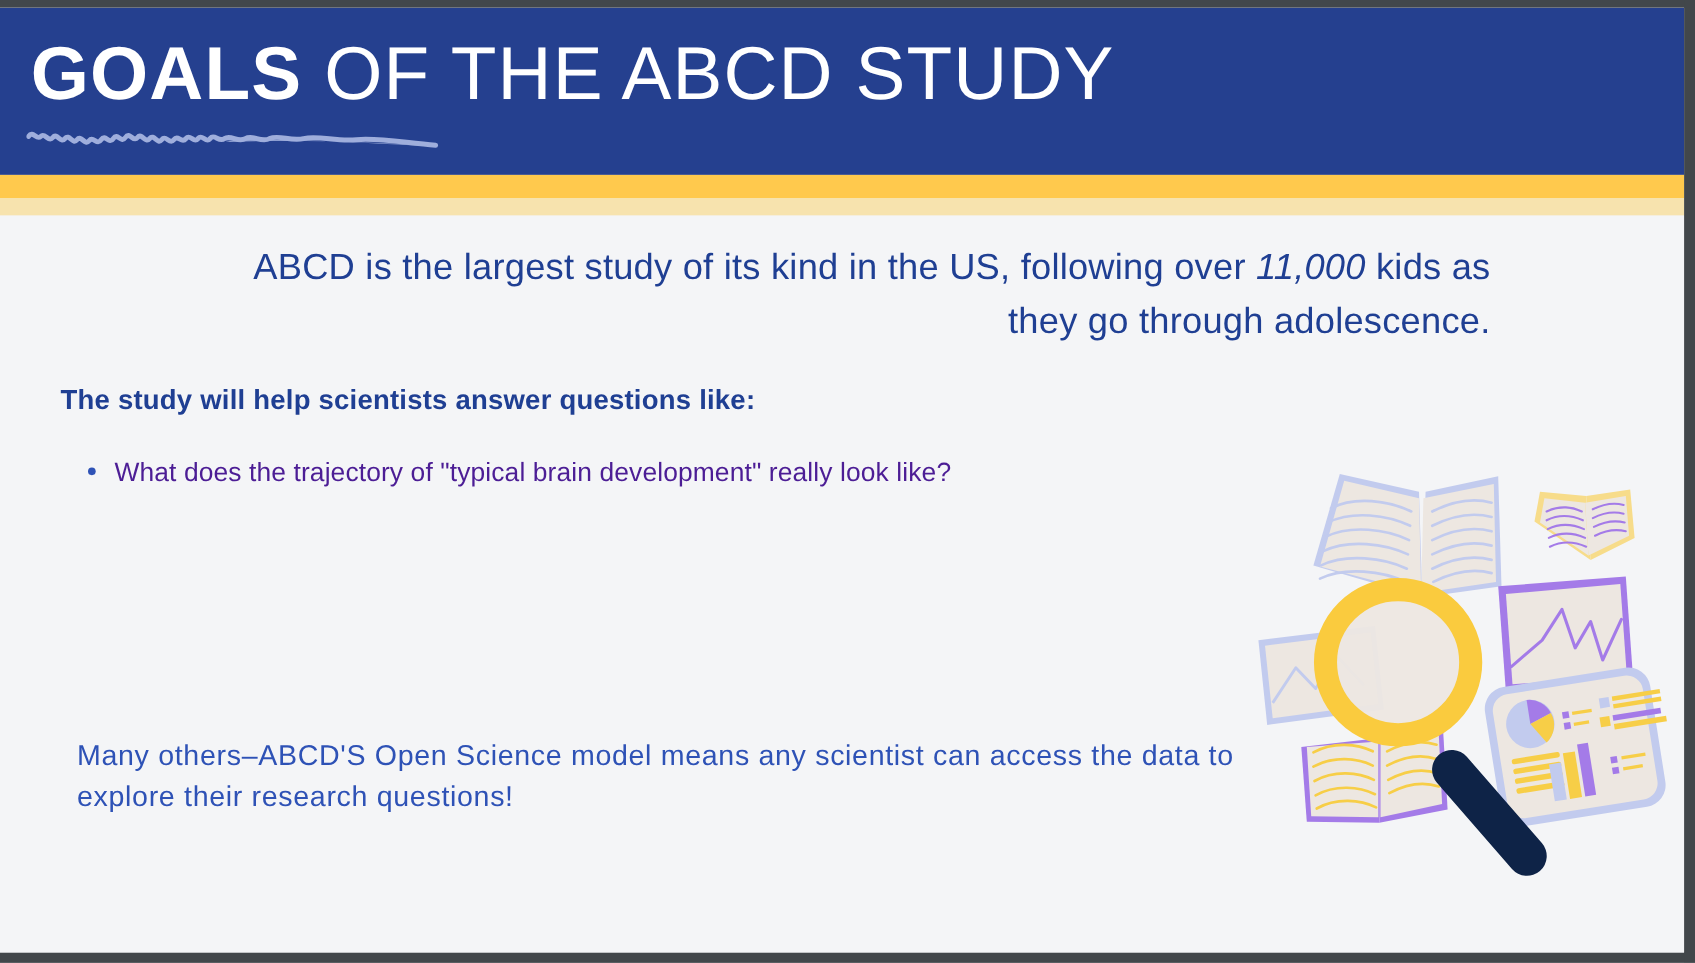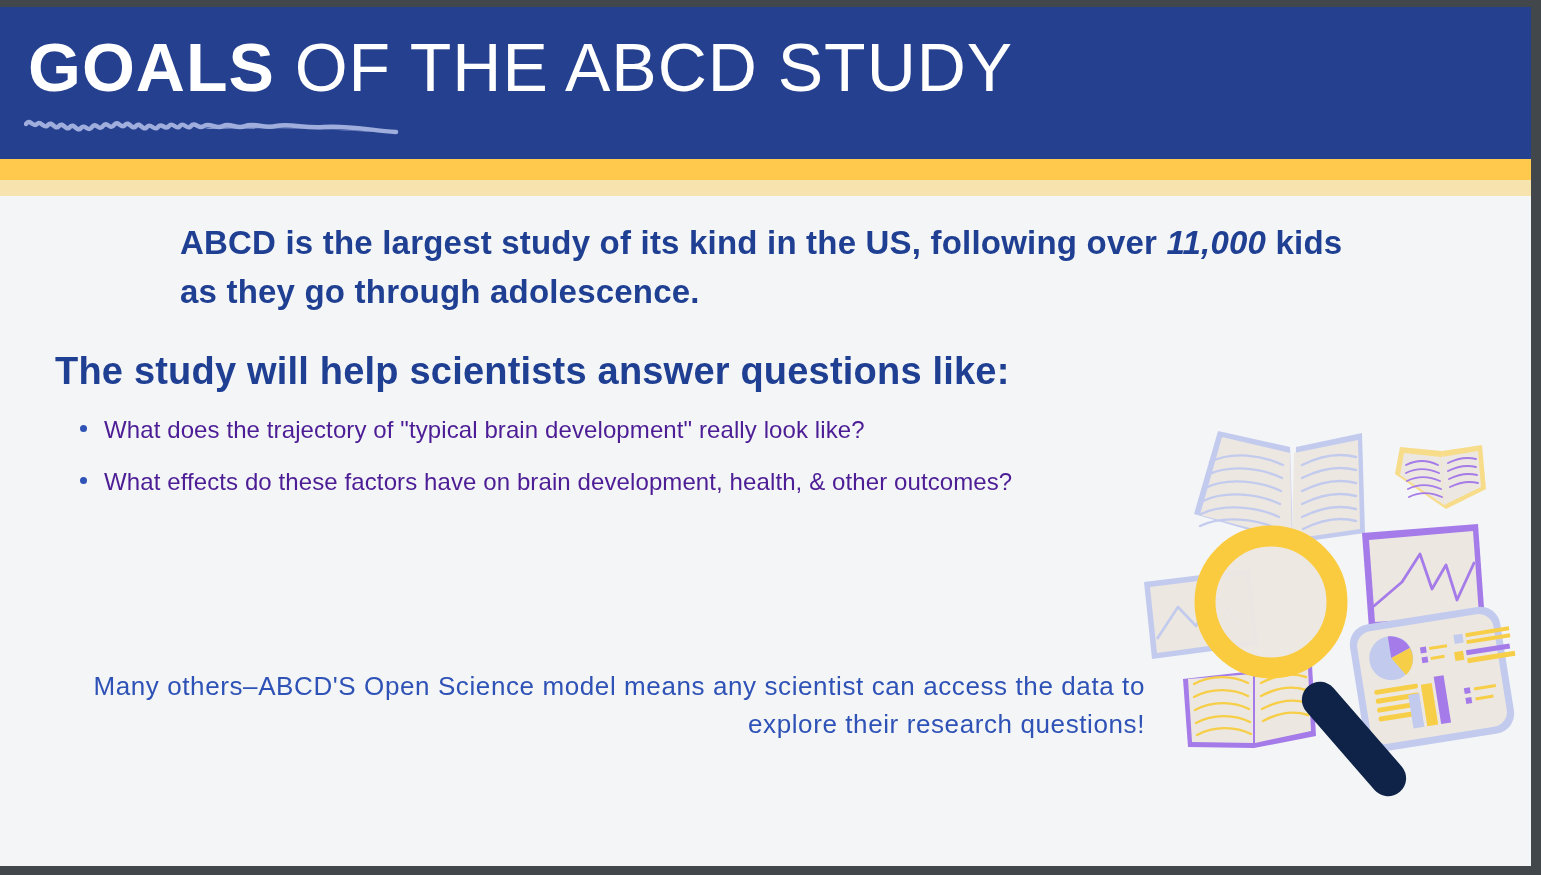--- a/index.html
+++ b/index.html
@@ -87,36 +87,36 @@
     position: absolute;
     left: 0; top: 189px;
     width: 1531px; height: 670px;
     background: #f4f5f7;
   }
 
   .lede {
     position: absolute;
     left: 180px; top: 23px;
     width: 1175px;
-    text-align: left;
+    text-align: right;
     color: #1f3f93;
     font-size: 33px;
-    font-weight: 700;
+    font-weight: 400;
     line-height: 1.48;
     letter-spacing: 0.2px;
   }
   .lede .num {
     font-style: italic;
   }
 
   .subhead {
     position: absolute;
     left: 55px; top: 154px;
     color: #1f3f93;
-    font-size: 38px;
+    font-size: 25px;
     font-weight: 700;
     letter-spacing: 0.2px;
     white-space: nowrap;
   }
 
   .bullets {
     position: absolute;
     left: 78px; top: 218px;
     width: 1070px;
   }
@@ -134,21 +134,21 @@
     left: 2px; top: 11px;
     width: 7px; height: 7px;
     border-radius: 50%;
     background: #2e52b6;
   }
 
   .closing {
     position: absolute;
     left: 70px; top: 472px;
     width: 1075px;
-    text-align: right;
+    text-align: left;
     color: #2e52b6;
     font-size: 26px;
     line-height: 1.45;
     letter-spacing: 0.6px;
   }
 
   
   .illustration {
     position: absolute;
     left: 1130px; top: 400px;
@@ -184,24 +184,20 @@
     <div class="body-area">
 
       <div class="lede"><span>ABCD is the largest study of its kind in the US, following over </span><span class="num">11,000</span><span> kids as they go through adolescence.</span></div>
 
       <div class="subhead">The study will help scientists answer questions like:</div>
 
       <div class="bullets">
         <div class="bullet-row">
           <span class="bullet-dot"></span>
           <span>What does the trajectory of "typical brain development" really look like?</span>
-        </div>
-        <div class="bullet-row">
-          <span class="bullet-dot"></span>
-          <span>What effects do these factors have on brain development, health, &amp; other outcomes?</span>
         </div>
       </div>
 
       <div class="closing">Many others–ABCD'S Open Science model means any scientist can access the data to explore their research questions!</div>
 
       <div class="illustration" style="top:211px;">
         <svg width="400" height="420" viewBox="0 0 400 420" xmlns="http://www.w3.org/2000/svg">
 
           <g>
             <path d="M64 107 L88 24 L160 40 L163 136 Z" fill="#C2CBEE"></path>

